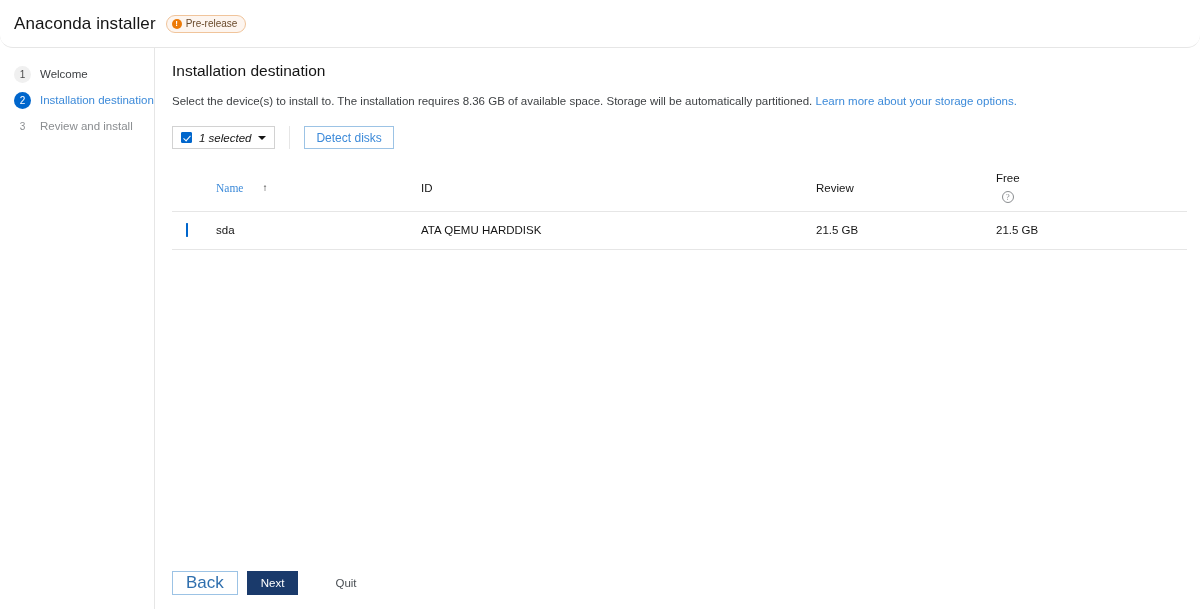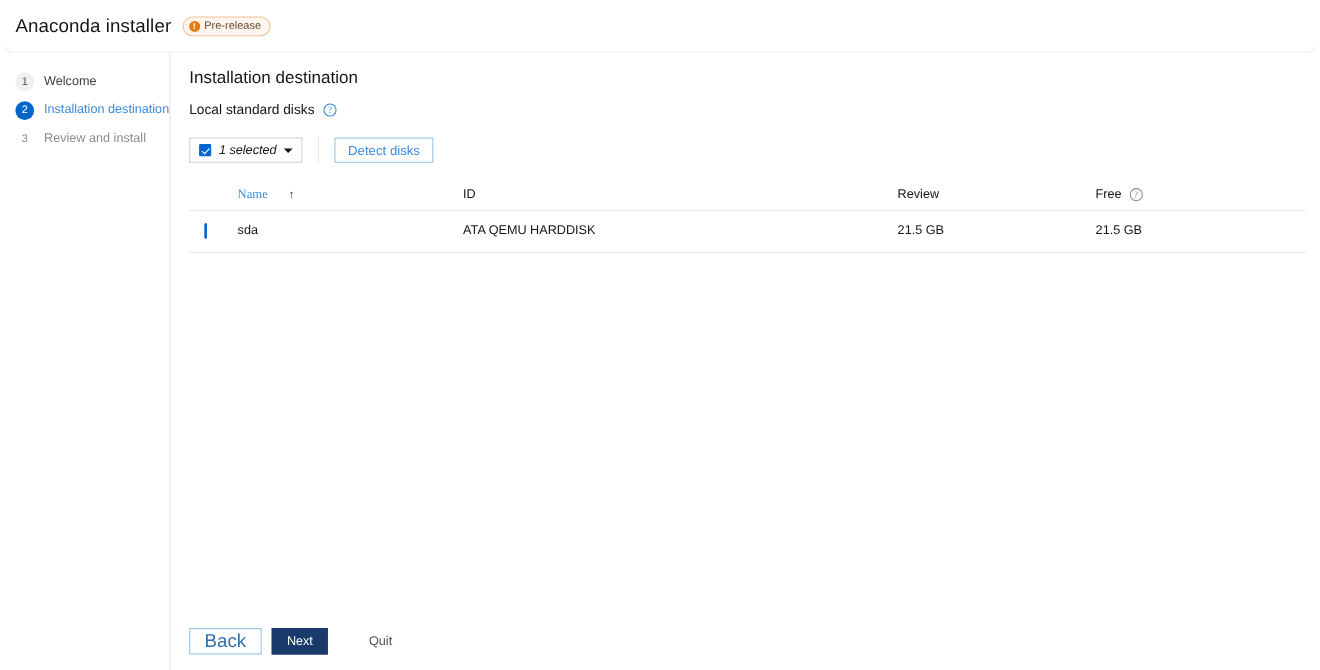--- a/index.html
+++ b/index.html
@@ -229,20 +229,21 @@
     font-family: Liberation Serif, serif;
   }
   .sort-arrow {
     font-size: 10px;
     color: #151515;
   }
   .free-head {
     display: inline-flex;
     align-items: center;
     gap: 7px;
+    flex-direction: column;
   }
   .row-cbox {
     width: 11px; height: 11px;
     background: #0066cc;
     border: 1px solid #0066cc;
     border-radius: 1px;
     position: relative;
     cursor: pointer;
   }
   .row-cbox::after {
@@ -321,25 +322,24 @@
     <div class="step todo">
       <span class="step-num">3</span>
       <span class="step-label">Review and install</span>
     </div>
   </div>
 
   <div class="main">
 
     <h1 class="page-title">Installation destination</h1>
 
-
-    <div class="section-head">
-      <span class="section-title">Local standard disks</span>
-      <span class="help-icon">?</span>
-    </div>
+    <p class="desc">
+      <span>Select the device(s) to install to. The installation requires 8.36 GB of available space. Storage will be automatically partitioned. </span><a href="#">Learn more about your storage options.</a>
+    </p>
+
 
     <div class="toolbar">
       <div class="select-box">
         <span class="cbox"></span>
         <span>1 selected</span>
         <span class="caret"></span>
       </div>
       <div class="tb-divider"></div>
       <button class="btn-secondary">Detect disks</button>
     </div>

